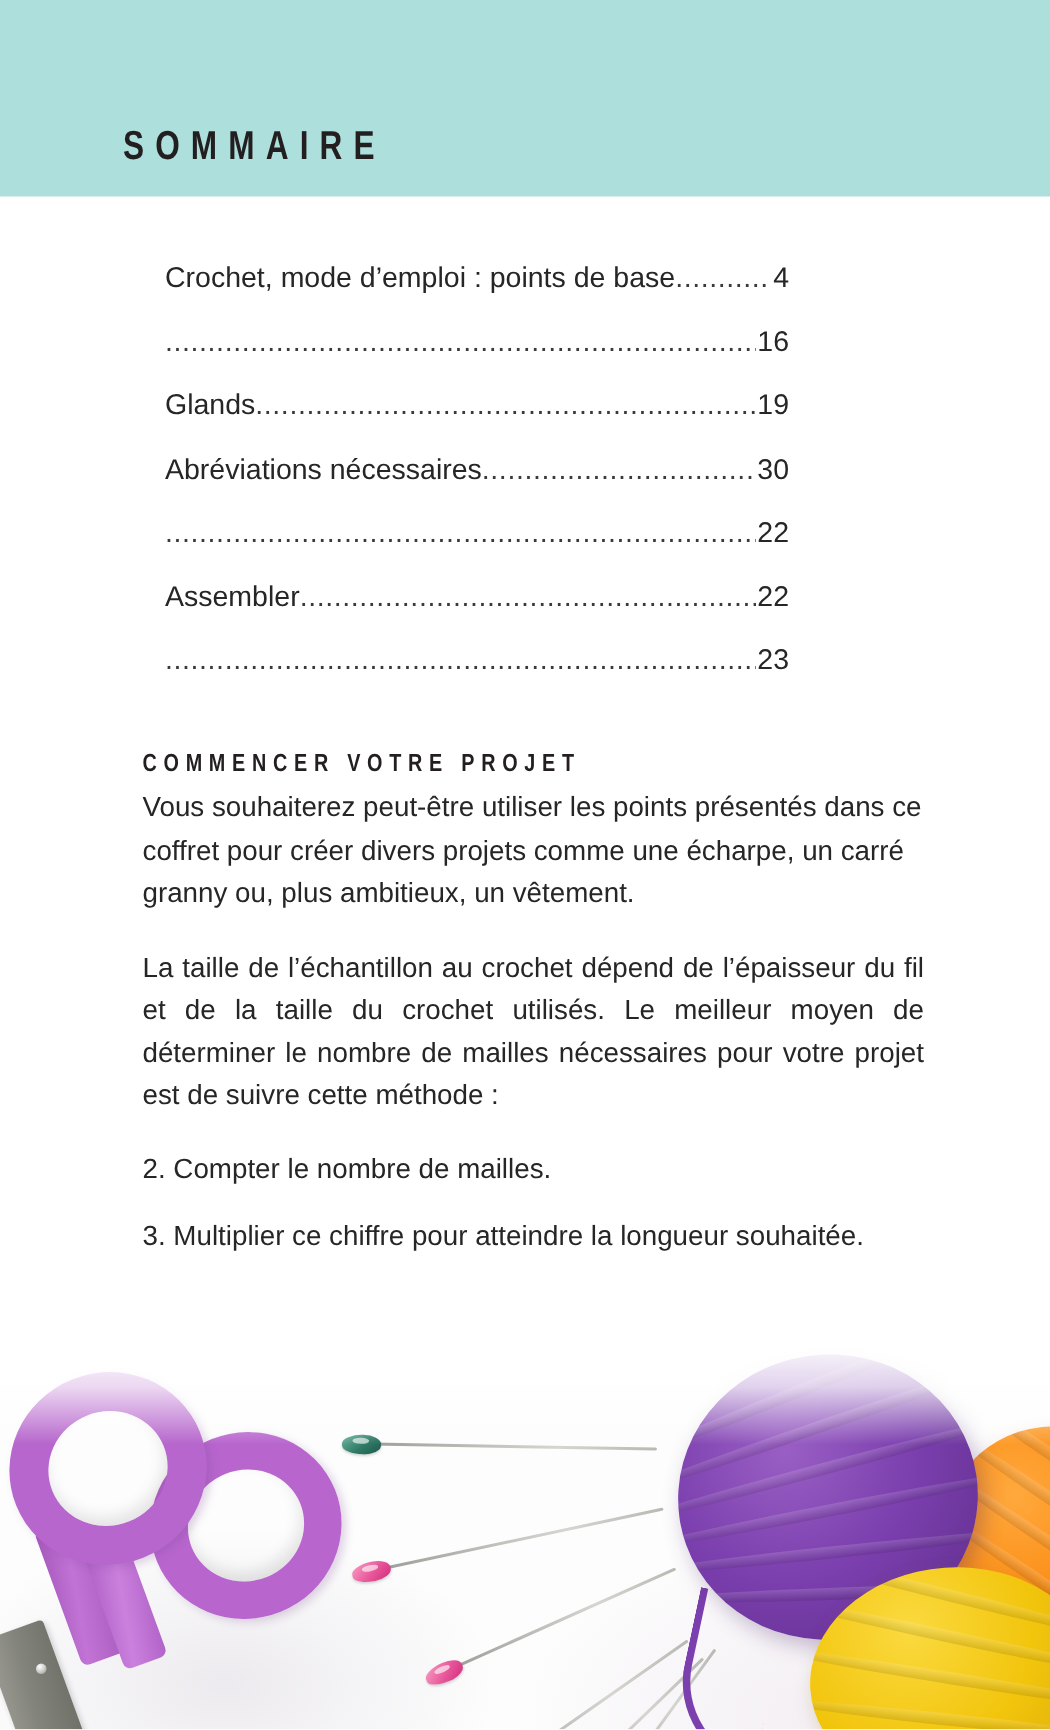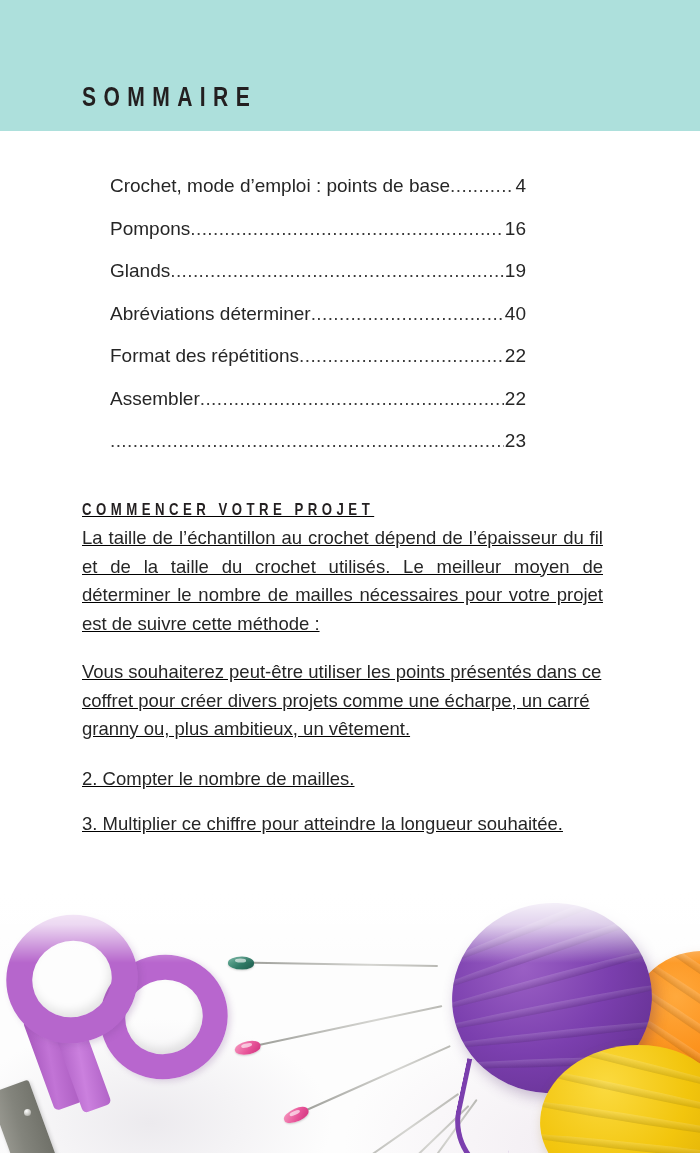--- a/index.html
+++ b/index.html
@@ -63,23 +63,22 @@
     min-width:0;
   }
   .toc-page {
     flex:0 0 auto;
     text-align:right;
     padding-left:1px;
   }
 
   
   #body-copy {
-    position:absolute; left:82px; top:498px;
+    position:absolute; left:95px; top:498px;
     width:521px;
-    text-decoration:underline;
   }
   #section-heading {
     font-family:"Liberation Sans", sans-serif;
     font-weight:700;
     font-size:16.5px;
     line-height:22px;
     letter-spacing:5.6px;
     color:#231f20;
     transform:scaleX(0.8);
     transform-origin:left top;
@@ -241,60 +240,58 @@
 
   <div id="toc">
 
     <div class="toc-row">
       <span class="toc-label">Crochet, mode d’emploi : points de base</span>
       <span class="toc-dots">..........................................................................................</span>
       <span class="toc-page">4</span>
     </div>
 
     <div class="toc-row">
-      <span class="toc-label">Pompons</span>
       <span class="toc-dots">..........................................................................................</span>
       <span class="toc-page">16</span>
     </div>
 
     <div class="toc-row">
       <span class="toc-label">Glands</span>
       <span class="toc-dots">..........................................................................................</span>
       <span class="toc-page">19</span>
     </div>
 
     <div class="toc-row">
-      <span class="toc-label">Abréviations déterminer</span>
-      <span class="toc-dots">..........................................................................................</span>
-      <span class="toc-page">40</span>
-    </div>
-
-    <div class="toc-row">
-      <span class="toc-label">Format des répétitions</span>
+      <span class="toc-label">Abréviations nécessaires</span>
+      <span class="toc-dots">..........................................................................................</span>
+      <span class="toc-page">30</span>
+    </div>
+
+    <div class="toc-row">
       <span class="toc-dots">..........................................................................................</span>
       <span class="toc-page">22</span>
     </div>
 
     <div class="toc-row">
       <span class="toc-label">Assembler</span>
       <span class="toc-dots">..........................................................................................</span>
       <span class="toc-page">22</span>
     </div>
 
     <div class="toc-row">
       <span class="toc-dots">..........................................................................................</span>
       <span class="toc-page">23</span>
     </div>
 
   </div>
 
   <div id="body-copy">
     <div id="section-heading">COMMENCER VOTRE PROJET</div>
+    <p class="para intro">Vous souhaiterez peut-être utiliser les points présentés dans ce coffret pour créer divers projets comme une écharpe, un carré granny ou, plus ambitieux, un vêtement.</p>
     <p class="para justified">La taille de l’échantillon au crochet dépend de l’épaisseur du fil et de la taille du crochet utilisés. Le meilleur moyen de déterminer le nombre de mailles nécessaires pour votre projet est de suivre cette méthode :</p>
-    <p class="para intro">Vous souhaiterez peut-être utiliser les points présentés dans ce coffret pour créer divers projets comme une écharpe, un carré granny ou, plus ambitieux, un vêtement.</p>
     <p class="para step">2. Compter le nombre de mailles.</p>
     <p class="para step-last">3. Multiplier ce chiffre pour atteindre la longueur souhaitée.</p>
   </div>
 
   <div id="photo">
     <div id="photo-bg"></div>
 
     <div>
       <div id="sc-blade"></div>
       <div id="sc-arm-a"></div>

